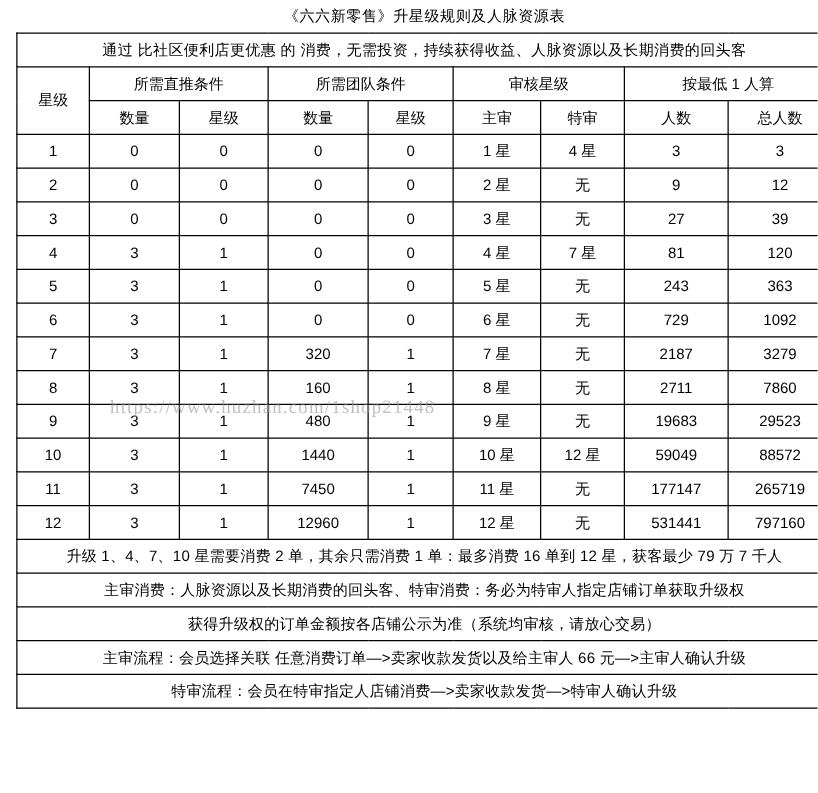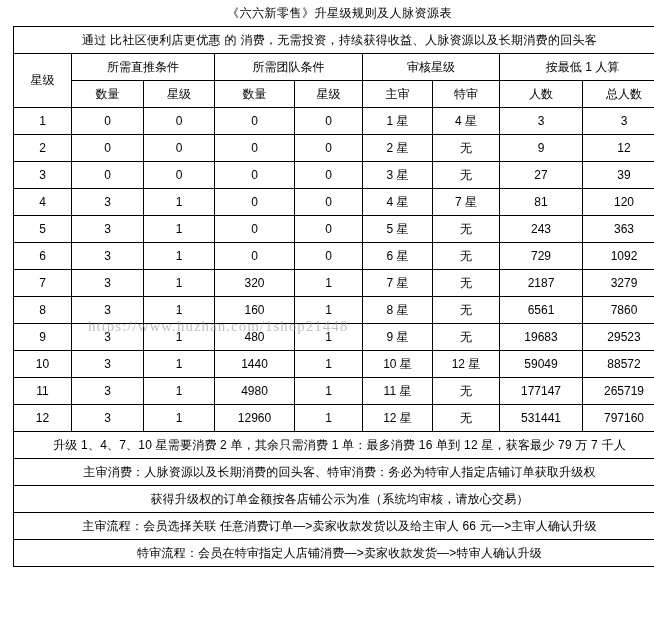--- a/index.html
+++ b/index.html
@@ -215,21 +215,21 @@
     </tr>
 
     <tr>
       <td class="data-cell">8</td>
       <td class="data-cell">3</td>
       <td class="data-cell">1</td>
       <td class="data-cell">160</td>
       <td class="data-cell">1</td>
       <td class="data-cell">8 星</td>
       <td class="data-cell">无</td>
-      <td class="data-cell">6561</td>
+      <td class="data-cell">2711</td>
       <td class="data-cell">7860</td>
     </tr>
 
     <tr>
       <td class="data-cell">9</td>
       <td class="data-cell">3</td>
       <td class="data-cell">1</td>
       <td class="data-cell">480</td>
       <td class="data-cell">1</td>
       <td class="data-cell">9 星</td>
@@ -247,21 +247,21 @@
       <td class="data-cell">10 星</td>
       <td class="data-cell">12 星</td>
       <td class="data-cell">59049</td>
       <td class="data-cell">88572</td>
     </tr>
 
     <tr>
       <td class="data-cell">11</td>
       <td class="data-cell">3</td>
       <td class="data-cell">1</td>
-      <td class="data-cell">4980</td>
+      <td class="data-cell">7450</td>
       <td class="data-cell">1</td>
       <td class="data-cell">11 星</td>
       <td class="data-cell">无</td>
       <td class="data-cell">177147</td>
       <td class="data-cell">265719</td>
     </tr>
 
     <tr>
       <td class="data-cell">12</td>
       <td class="data-cell">3</td>

